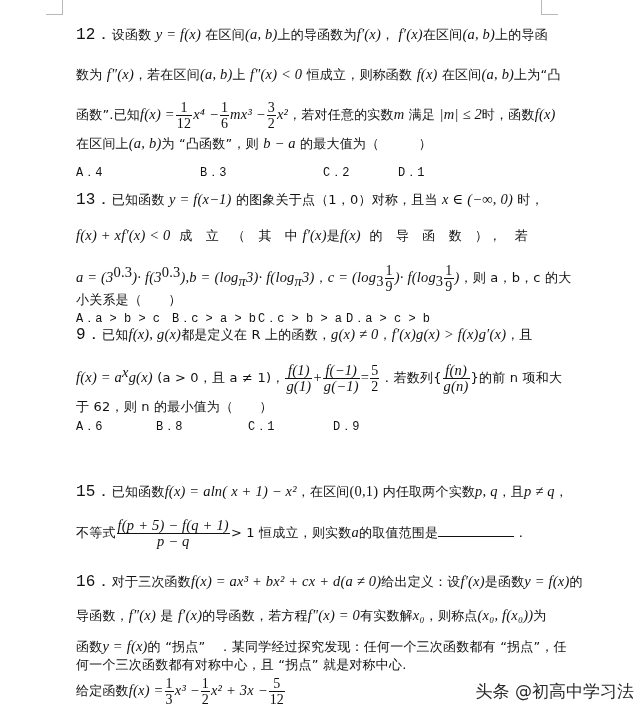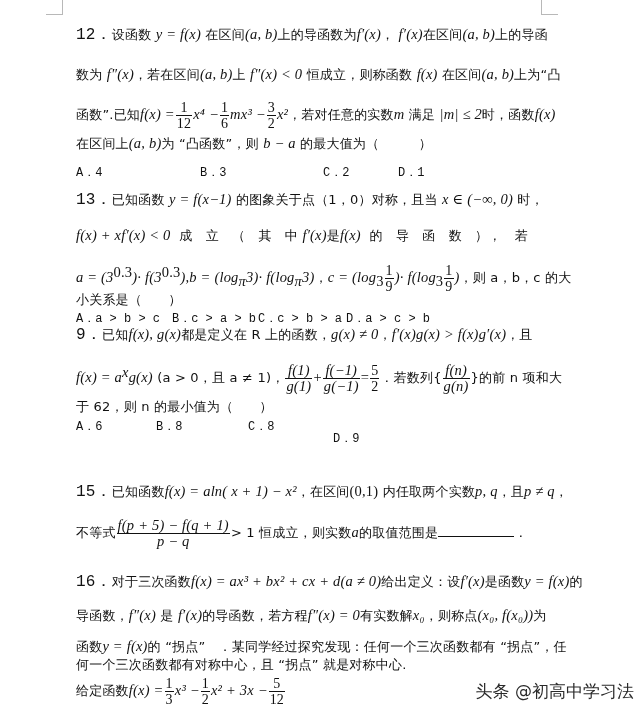--- a/index.html
+++ b/index.html
@@ -70,22 +70,22 @@
 </div>
 <div class="line" style="top:354px;line-height:36px;">
   <span class="m">f(x) = a</span><sup class="m">x</sup><span class="m">g(x)</span> <span>(a &gt; 0，且 a ≠ 1)，</span><span class="frac"><span class="n m">f(1)</span><span class="d m">g(1)</span></span><span class="r">+</span><span class="frac"><span class="n m">f(−1)</span><span class="d m">g(−1)</span></span><span class="r">=</span><span class="frac"><span class="n">5</span><span class="d">2</span></span><span>．若数列{</span><span class="frac"><span class="n m">f(n)</span><span class="d m">g(n)</span></span><span>}的前 n 项和大</span>
 </div>
 <div class="line" style="top:399px;">
   <span>于 62，则 n 的最小值为（　　）</span>
 </div>
 <div class="opts" style="top:418px;">
   <span style="left:0;">A．6</span>
   <span style="left:80px;">B．8</span>
-  <span style="left:172px;">C．8</span>
-  <span style="left:257px;margin-top:12px;">D．9</span>
+  <span style="left:172px;">C．1</span>
+  <span style="left:257px;">D．9</span>
 </div>
 
 <div class="line" style="top:483px;">
   <span class="mono">15．</span><span>已知函数</span><span class="m">f(x) = aln( x + 1) − x²</span><span>，在区间</span><span class="r">(0,1)</span> <span>内任取两个实数</span><span class="m">p, q</span><span>，且</span><span class="m">p ≠ q</span><span>，</span>
 </div>
 <div class="line" style="top:512px;line-height:40px;">
   <span>不等式</span><span class="frac"><span class="n m">f(p + 5) − f(q + 1)</span><span class="d m">p − q</span></span><span>&gt; 1 恒成立，则实数</span><span class="m">a</span><span>的取值范围是</span><span class="blank"></span><span>．</span>
 </div>
 
 <div class="line" style="top:573px;">

